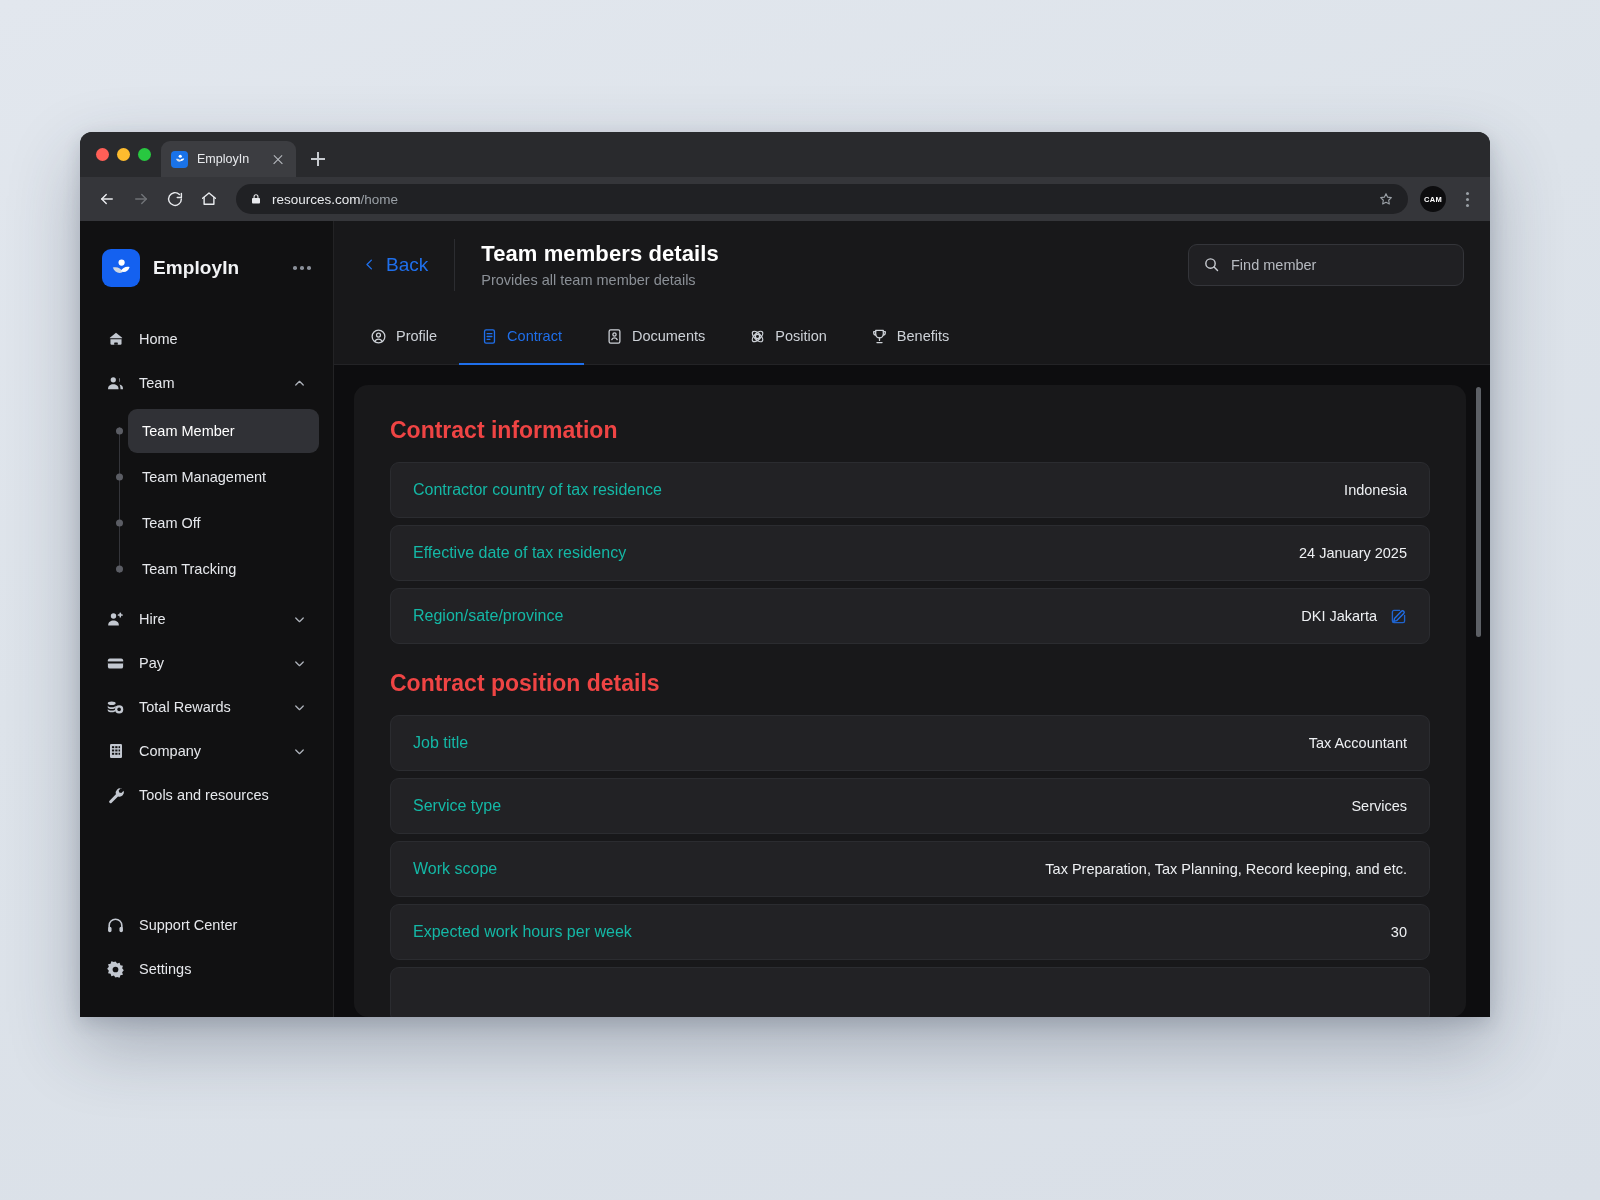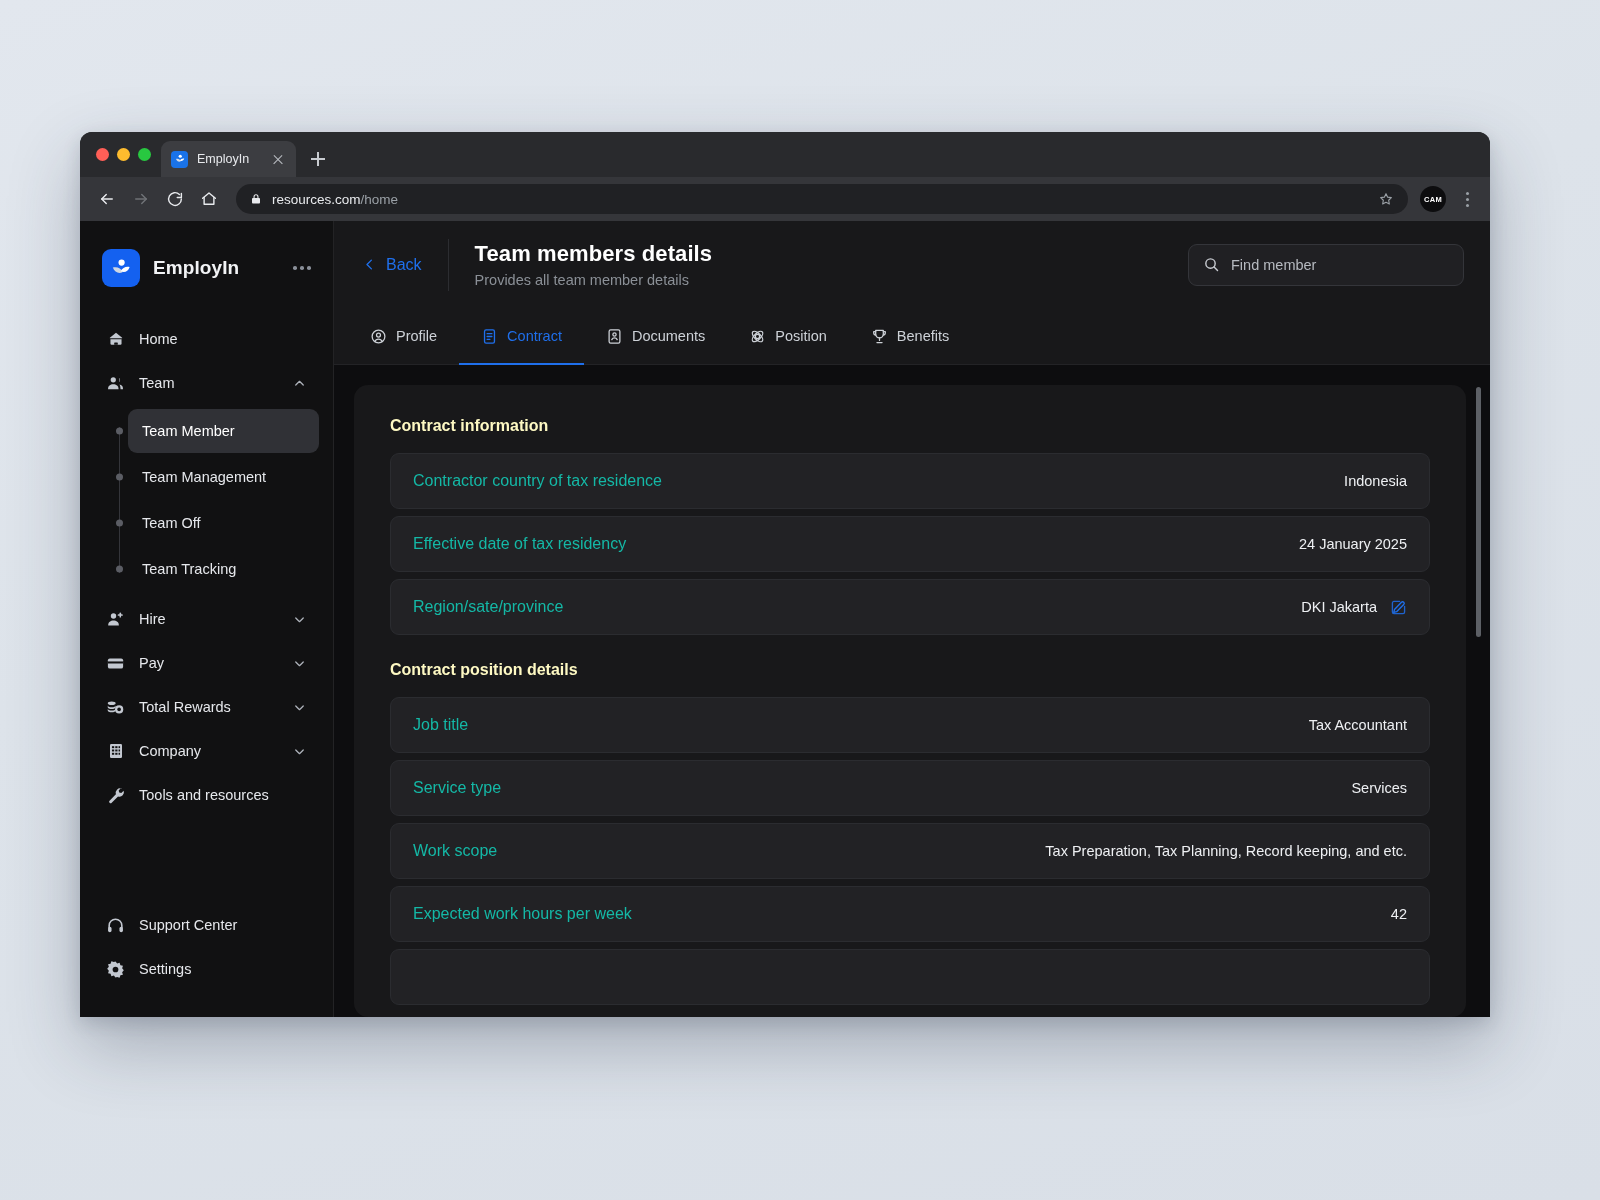--- a/index.html
+++ b/index.html
@@ -139,21 +139,21 @@
 
   .nav-spacer { flex: 1; }
   .nav-bottom { padding-bottom: 14px; }
 
   
   #main { flex: 1; display: flex; flex-direction: column; min-width: 0; background:#0d0d0f; }
   #topbar {
     height: 87px; flex: none; display: flex; align-items: center;
     padding: 0 26px 0 28px; background: #18181a;
   }
-  #back-btn { display: flex; align-items: center; gap: 9px; color: #1f6feb; font-size: 16px; padding-right: 26px; }
+  #back-btn { display: flex; align-items: center; gap: 9px; color: #1f6feb; font-size: 19px; padding-right: 26px; }
   #title-divider { width: 1px; height: 52px; background: #2c2d31; }
   #title-block { padding-left: 26px; }
   #page-title { font-size: 22px; font-weight: 700; color: #ffffff; letter-spacing: .1px; }
   #page-subtitle { font-size: 14.5px; color: #8b9097; margin-top: 5px; }
   #search-box {
     margin-left: auto; width: 276px; height: 42px;
     background: #202023; border: 1px solid #34353a; border-radius: 9px;
     display: flex; align-items: center; gap: 11px; padding: 0 14px;
   }
   #search-input {
@@ -175,21 +175,21 @@
   .apptab.active { color: #1f6feb; border-bottom-color: #1f6feb; }
 
   #content {
     flex: 1; overflow: hidden; padding: 20px 24px 0 20px;
     background: #0d0d0f; position: relative;
   }
   #card {
     background: #18181a; border-radius: 14px; height: 100%;
     padding: 32px 36px 0 36px; overflow: hidden; position: relative;
   }
-  .section-title { font-size: 16px; font-weight: 700; color: #fef9c3; margin-bottom: 18px; }
+  .section-title { font-size: 23px; font-weight: 700; color: #ef4444; margin-bottom: 18px; }
   .section-title.second { margin-top: 26px; }
   .row {
     height: 56px; background: #222225; border: 1px solid #2b2c30;
     border-radius: 9px; display: flex; align-items: center;
     padding: 0 22px; margin-bottom: 7px;
   }
   .row-label { font-size: 16px; color: #14b8a6; }
   .row-value { margin-left: auto; font-size: 14.5px; color: #eef0f3; display: flex; align-items: center; gap: 13px; }
   .edit-ic { display: flex; }
 
@@ -565,21 +565,21 @@
           <div class="row">
             <span class="row-label">Service type</span>
             <span class="row-value">Services</span>
           </div>
           <div class="row">
             <span class="row-label">Work scope</span>
             <span class="row-value">Tax Preparation, Tax Planning, Record keeping, and etc.</span>
           </div>
           <div class="row">
             <span class="row-label">Expected work hours per week</span>
-            <span class="row-value">42</span>
+            <span class="row-value">30</span>
           </div>
           <div class="row">
             
             
           </div>
 
         </div>
         <div id="content-scrollbar"></div>
       </div>
 

